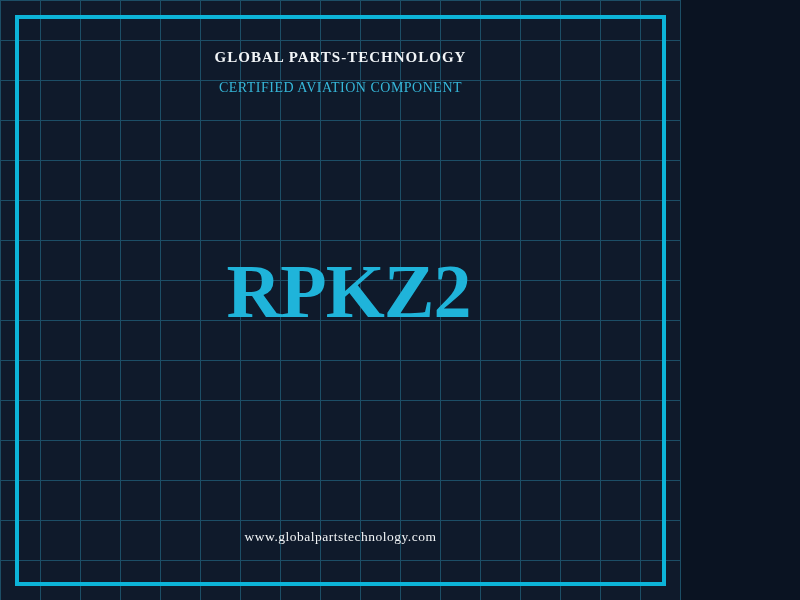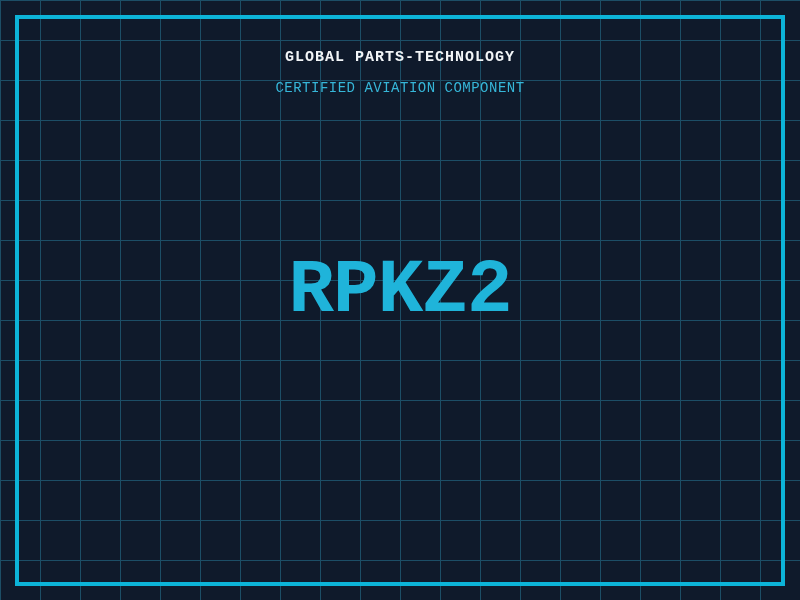--- a/index.html
+++ b/index.html
@@ -2,29 +2,29 @@
 <html><head>
 <meta charset="utf-8">
 <style>
   html, body {
     margin: 0;
     padding: 0;
     background: #0a1322;
   }
   #screen {
     position: relative;
-    width: 800px;
+    width: 681px;
     height: 600px;
     overflow: hidden;
     background-color: var(--bg, #0f1a2b);
     background-image:
       linear-gradient(to right, var(--grid, #1c4e66) 1px, transparent 1px),
       linear-gradient(to bottom, var(--grid, #1c4e66) 1px, transparent 1px);
     background-size: 40px 40px;
-    font-family: Liberation Mono, monospace;
+    font-family: Liberation Serif, serif;
   }
   .frame {
     position: absolute;
     left: 15px;
     top: 15px;
     right: 15px;
     bottom: 14px;
     border: 4px solid var(--frame, #0cb3d8);
     pointer-events: none;
   }
@@ -54,20 +54,21 @@
     letter-spacing: 0.5px;
     color: var(--gray, #aab6c2);
   }
   .part-number {
     top: 252px;
     font-size: 76px;
     line-height: 78px;
     font-weight: bold;
     letter-spacing: -1px;
     color: var(--cyan1, #1fb4da);
+    margin-left: 8px;
   }
   .website {
     top: 529px;
     font-size: 13.5px;
     letter-spacing: 0.5px;
     color: var(--white, #f2f5f7);
   }
 </style>
 </head>
 <body>
@@ -75,13 +76,14 @@
 <div id="screen" style="--bg: #0f1a2b; --grid: #1c4e66; --frame: #0cb3d8; --cyan1: #1fb4da; --cyan2: #36b7d9; --gray: #aab6c2; --white: #f2f5f7;">
   <div class="frame"></div>
 
   <div class="txt company">GLOBAL PARTS-TECHNOLOGY</div>
 
   <div class="txt subtitle">CERTIFIED AVIATION COMPONENT</div>
 
 
   <div class="txt part-number">RPKZ2</div>
 
+  <div class="txt website">www.globalpartstechnology.com</div>
 </div>
 
 </body></html>

